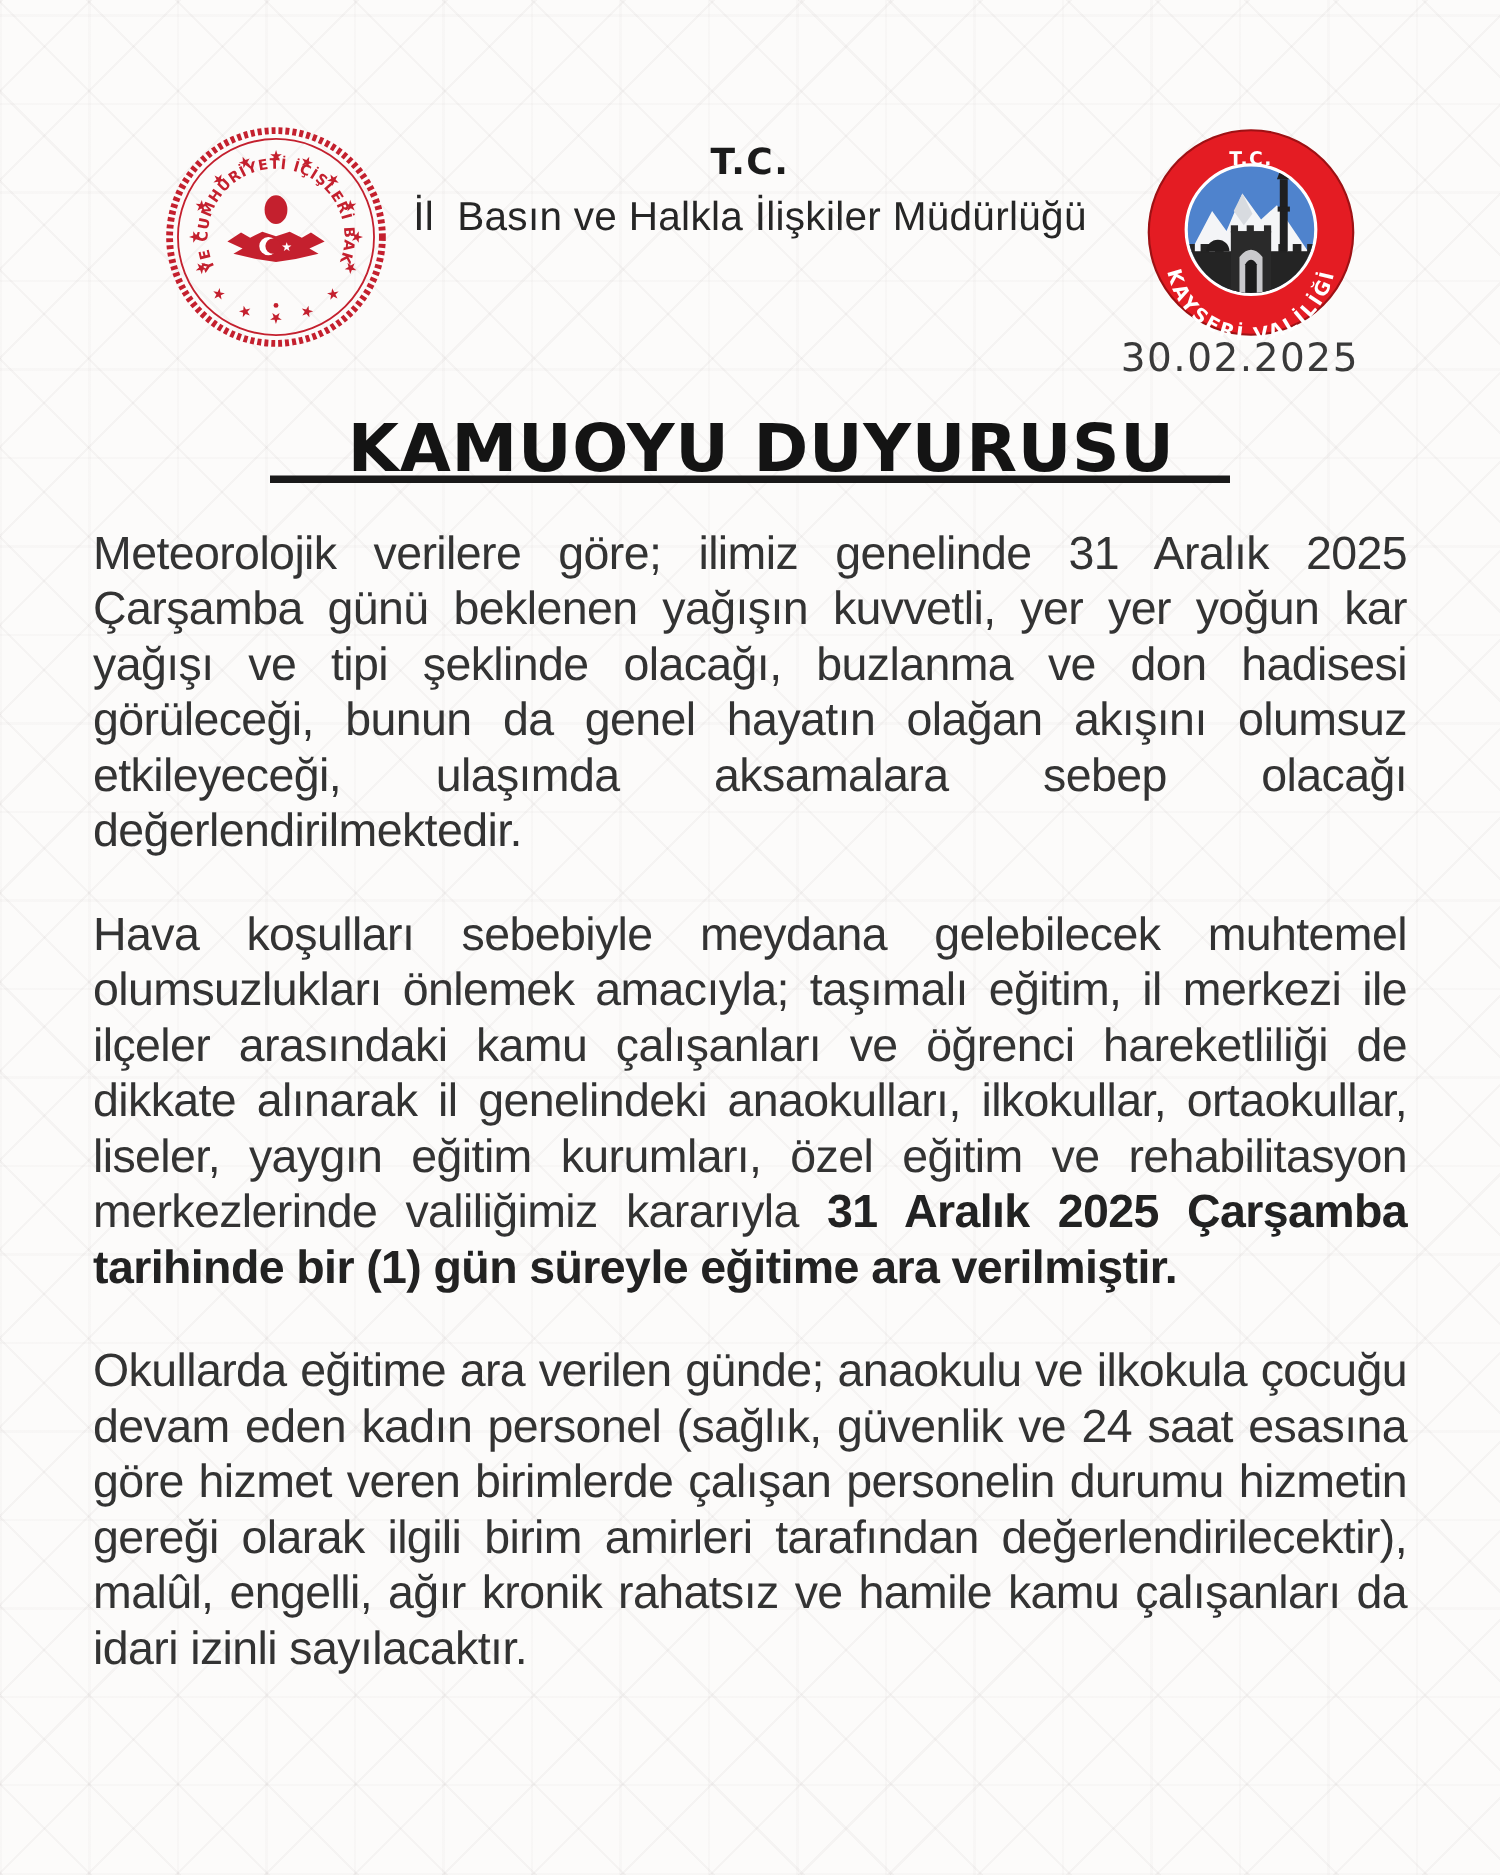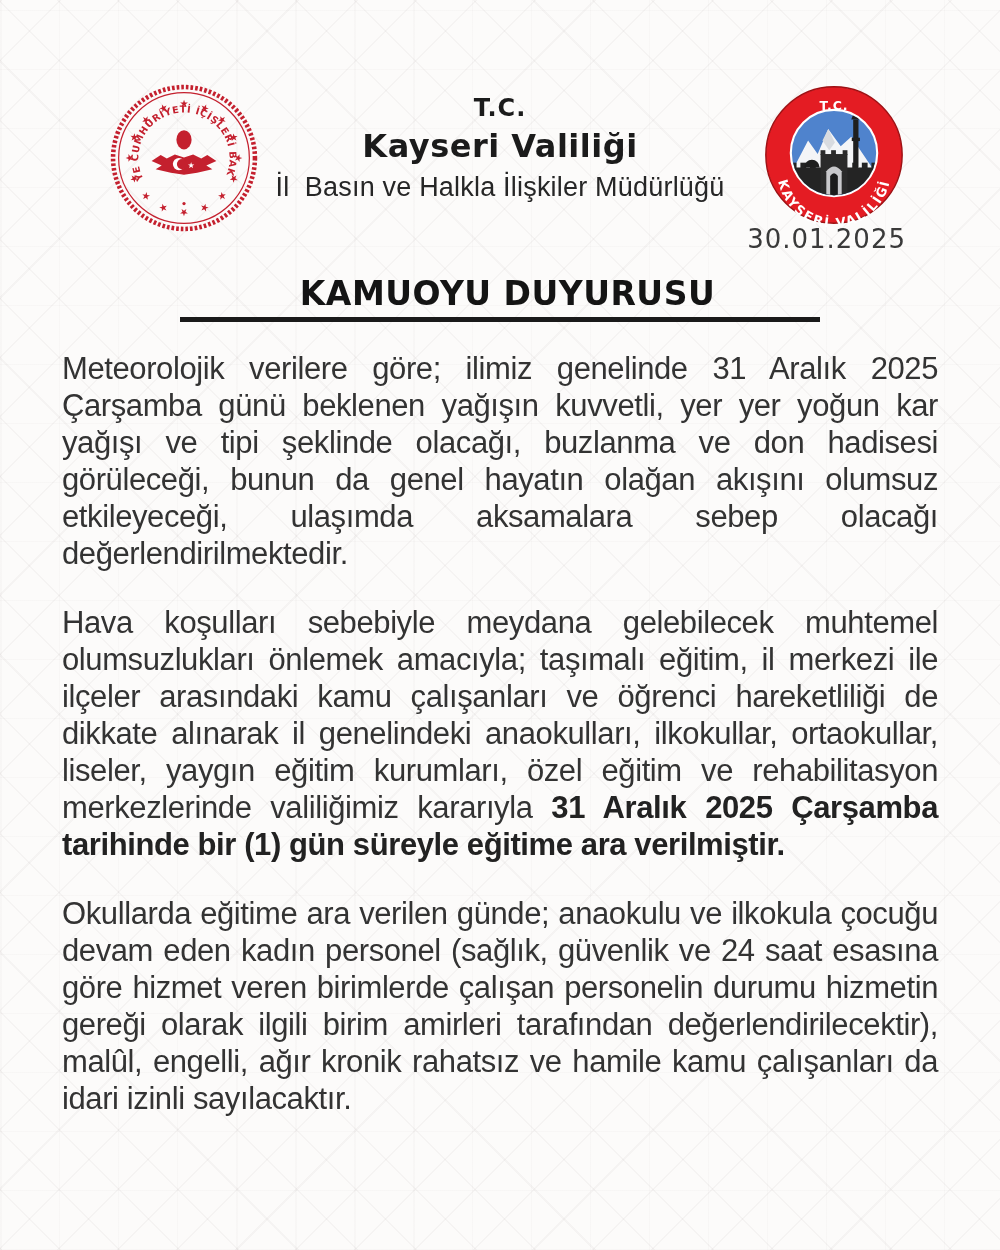--- a/index.html
+++ b/index.html
@@ -31,21 +31,21 @@
     letter-spacing:0.2px;white-space:pre;
   }
   .date{
     position:absolute;top:224px;right:94px;
     font-family:"DejaVu Sans",sans-serif;
     font-size:26px;color:#3a3a3a;letter-spacing:1px;
   }
   .title{
     position:absolute;top:274px;left:0;right:0;text-align:center;
     font-family:"DejaVu Sans",sans-serif;
-    font-size:33px;font-weight:bold;color:#141414;letter-spacing:0.5px;padding-left:15px;
+    font-size:44px;font-weight:bold;color:#141414;letter-spacing:0.5px;padding-left:15px;
   }
   .title-underline{
     position:absolute;top:317px;left:180px;width:640px;height:5px;
     background:#1a1a1a;
   }
   .body-text{
     position:absolute;top:350px;left:62px;width:876px;
     font-size:31px;line-height:37px;letter-spacing:-0.4px;
     text-align:justify;color:#333333;
   }
@@ -126,25 +126,24 @@
     </g>
     <text x="75" y="28" text-anchor="middle" font-family="DejaVu Sans, sans-serif" font-size="13" font-weight="bold" fill="#ffffff" letter-spacing="1">T.C.</text>
     <path id="kayseri-text-path" d="M 16.6,83 A 59,59 0 1 0 133.4,83" fill="none"></path>
     <text font-family="DejaVu Sans, sans-serif" font-size="13.5" font-weight="bold" fill="#ffffff" letter-spacing="2">
       <textPath href="#kayseri-text-path" startOffset="50%" text-anchor="middle">KAYSERİ VALİLİĞİ</textPath>
     </text>
   </svg>
 
   <div class="header-text">
     <div class="h-tc">T.C.</div>
-    <div class="h-org">Kayseri Valiliği</div>
     <div class="h-dept">İl  Basın ve Halkla İlişkiler Müdürlüğü</div>
   </div>
 
-  <div class="date">30.01.2025</div>
+  <div class="date">30.02.2025</div>
 
   <div class="title">KAMUOYU DUYURUSU</div>
   <div class="title-underline"></div>
 
   <main class="body-text">
     <p>Meteorolojik verilere göre; ilimiz genelinde 31 Aralık 2025 Çarşamba günü beklenen yağışın kuvvetli, yer yer yoğun kar yağışı ve tipi şeklinde olacağı, buzlanma ve don hadisesi görüleceği, bunun da genel hayatın olağan akışını olumsuz etkileyeceği, ulaşımda aksamalara sebep olacağı değerlendirilmektedir.</p>
     <p><span>Hava koşulları sebebiyle meydana gelebilecek muhtemel olumsuzlukları önlemek amacıyla; taşımalı eğitim, il merkezi ile ilçeler arasındaki kamu çalışanları ve öğrenci hareketliliği de dikkate alınarak il genelindeki anaokulları, ilkokullar, ortaokullar, liseler, yaygın eğitim kurumları, özel eğitim ve rehabilitasyon merkezlerinde valiliğimiz kararıyla </span><strong>31 Aralık 2025 Çarşamba tarihinde bir (1) gün süreyle eğitime ara verilmiştir.</strong></p>
     <p>Okullarda eğitime ara verilen günde; anaokulu ve ilkokula çocuğu devam eden kadın personel (sağlık, güvenlik ve 24 saat esasına göre hizmet veren birimlerde çalışan personelin durumu hizmetin gereği olarak ilgili birim amirleri tarafından değerlendirilecektir), malûl, engelli, ağır kronik rahatsız ve hamile kamu çalışanları da idari izinli sayılacaktır.</p>
   </main>
 

